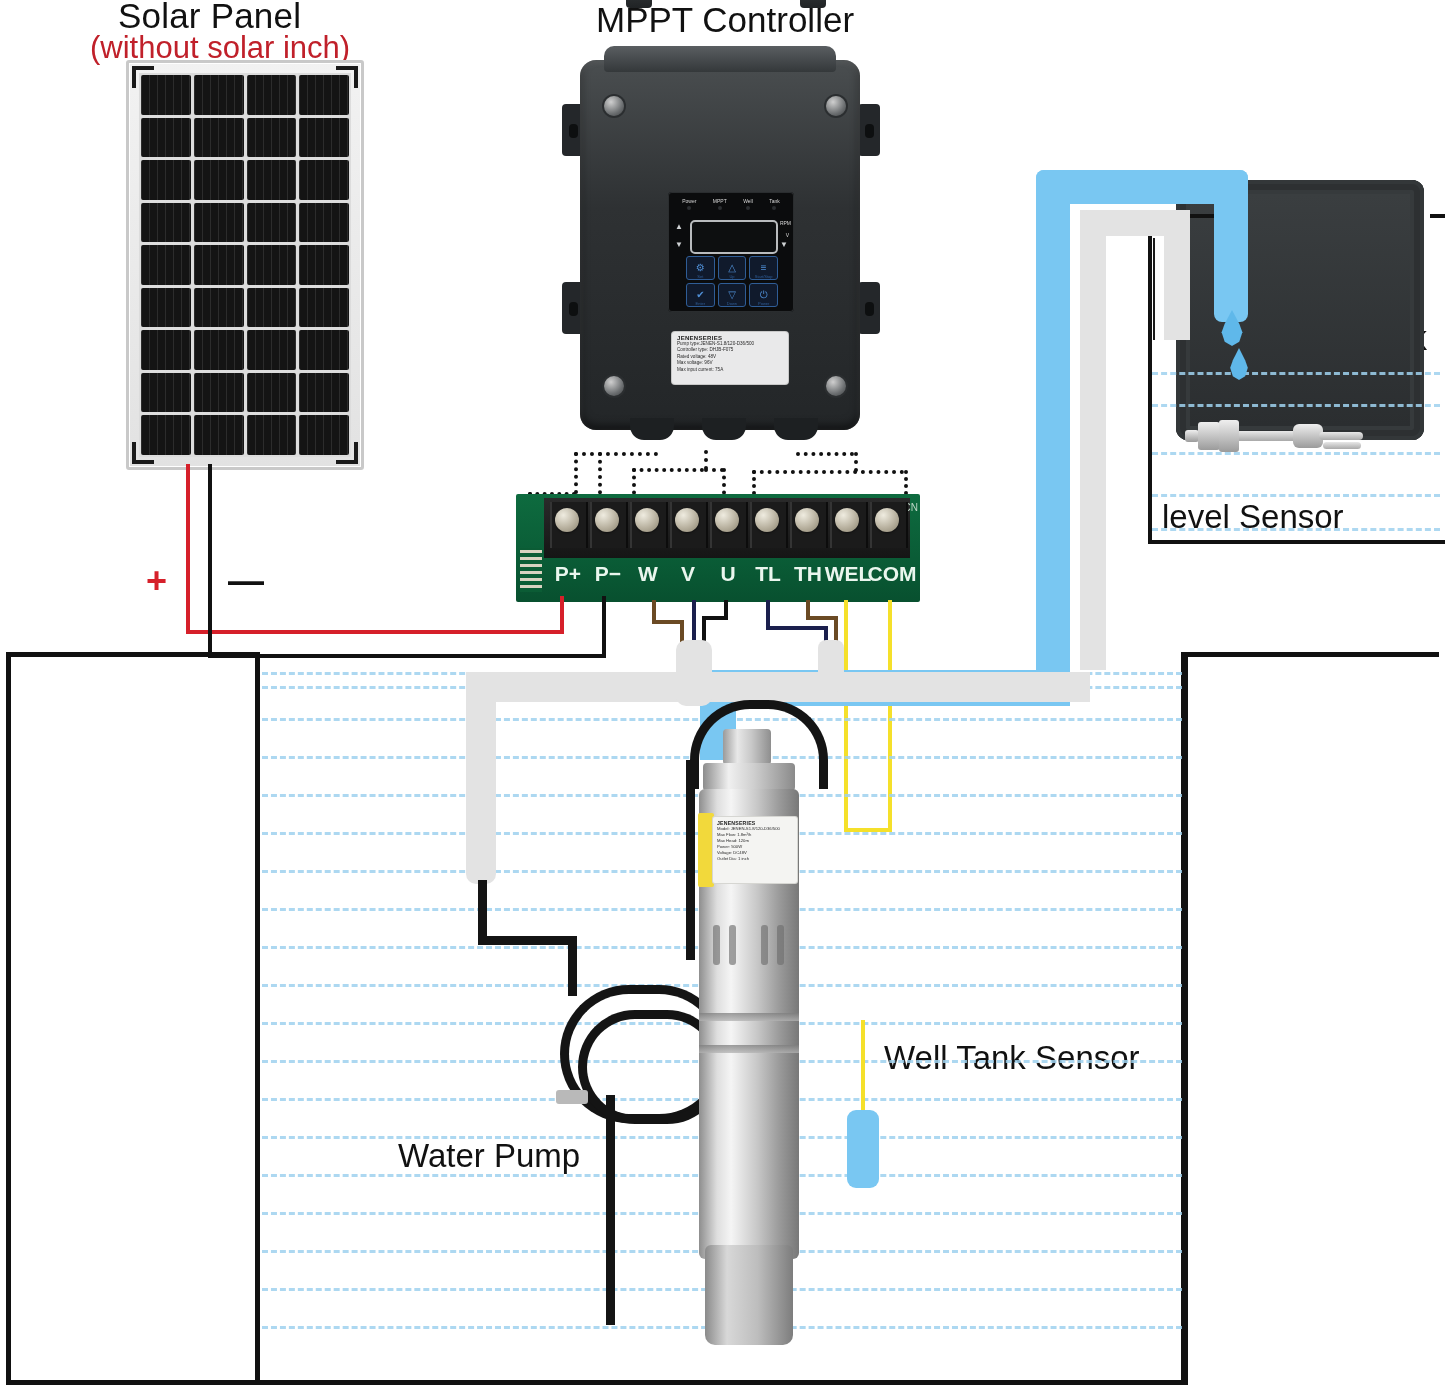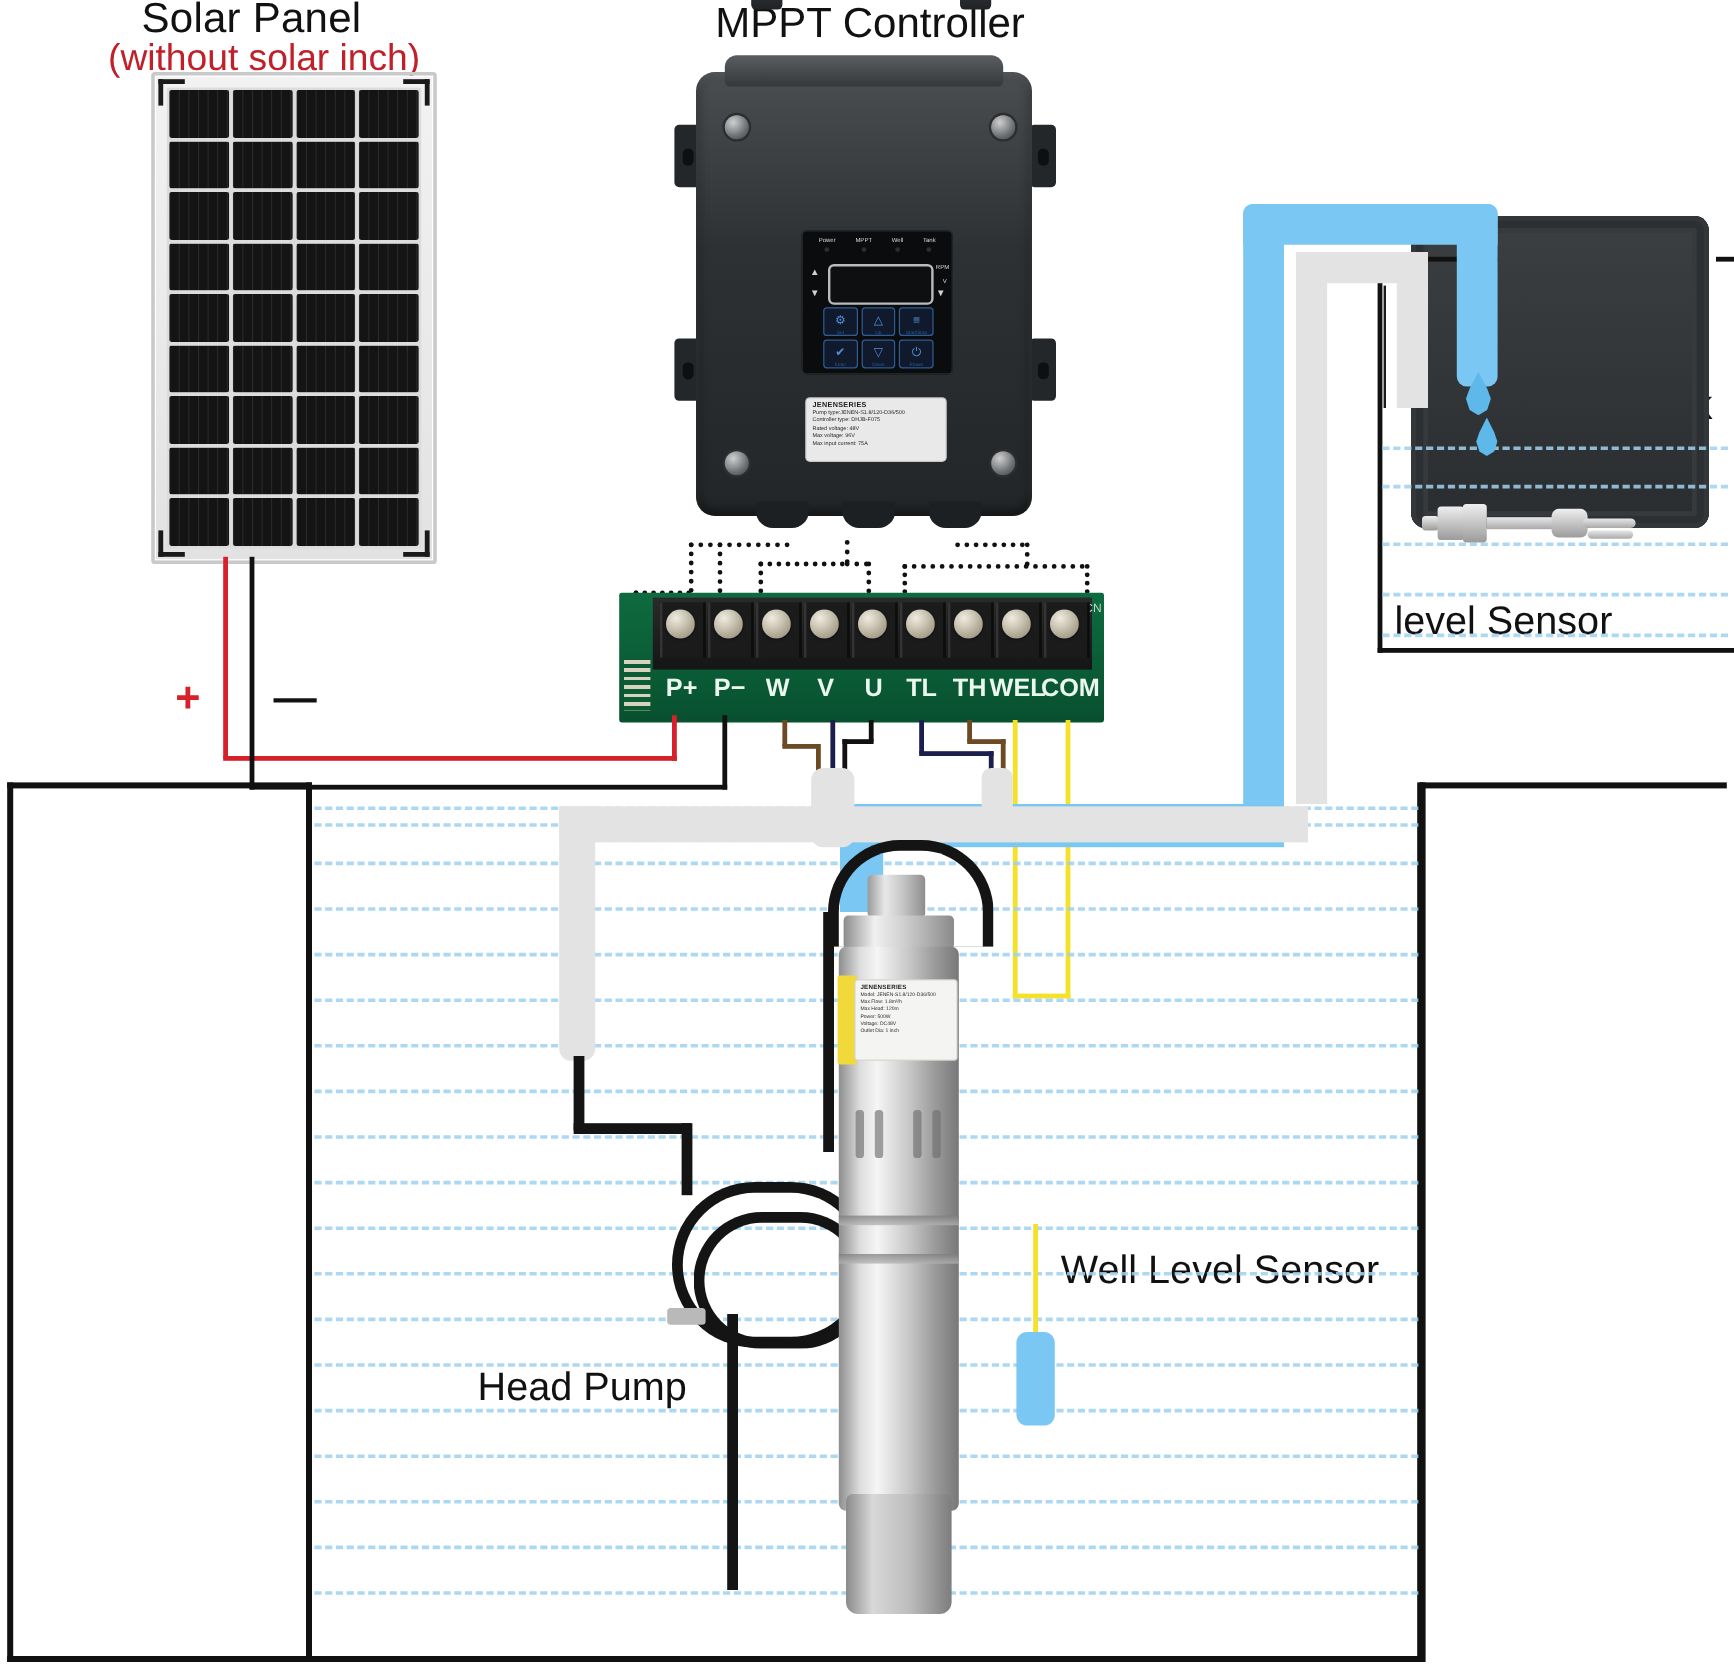--- a/index.html
+++ b/index.html
@@ -174,22 +174,22 @@
   .ts-rod{position:absolute;background:linear-gradient(180deg,#e8e8e8,#a9a9a9);}
 </style>
 </head>
 <body>
 
 <div class="abs lbl" id="title-solar">Solar Panel</div>
 <div class="abs lbl" id="title-solar-sub">(without solar inch)</div>
 <div class="abs lbl" id="title-mppt">MPPT Controller</div>
 <div class="abs lbl" id="title-watertank">Water Tank</div>
 <div class="abs lbl" id="title-levelsensor">level Sensor</div>
-<div class="abs lbl" id="title-welllevel">Well Level Sensor</div>
-<div class="abs lbl" id="title-waterpump">Head Pump</div>
+<div class="abs lbl" id="title-welllevel">Well Tank Sensor</div>
+<div class="abs lbl" id="title-waterpump">Water Pump</div>
 <div class="abs lbl" id="plus-mark">+</div>
 <div class="abs lbl" id="minus-mark">—</div>
 
 <div class="abs" id="solar-panel">
   <div id="solar-cells" style="grid-template-columns: repeat(4, 1fr); grid-template-rows: repeat(9, 1fr);">
       <div class="cell"></div>
       <div class="cell"></div>
       <div class="cell"></div>
       <div class="cell"></div>
       <div class="cell"></div>

